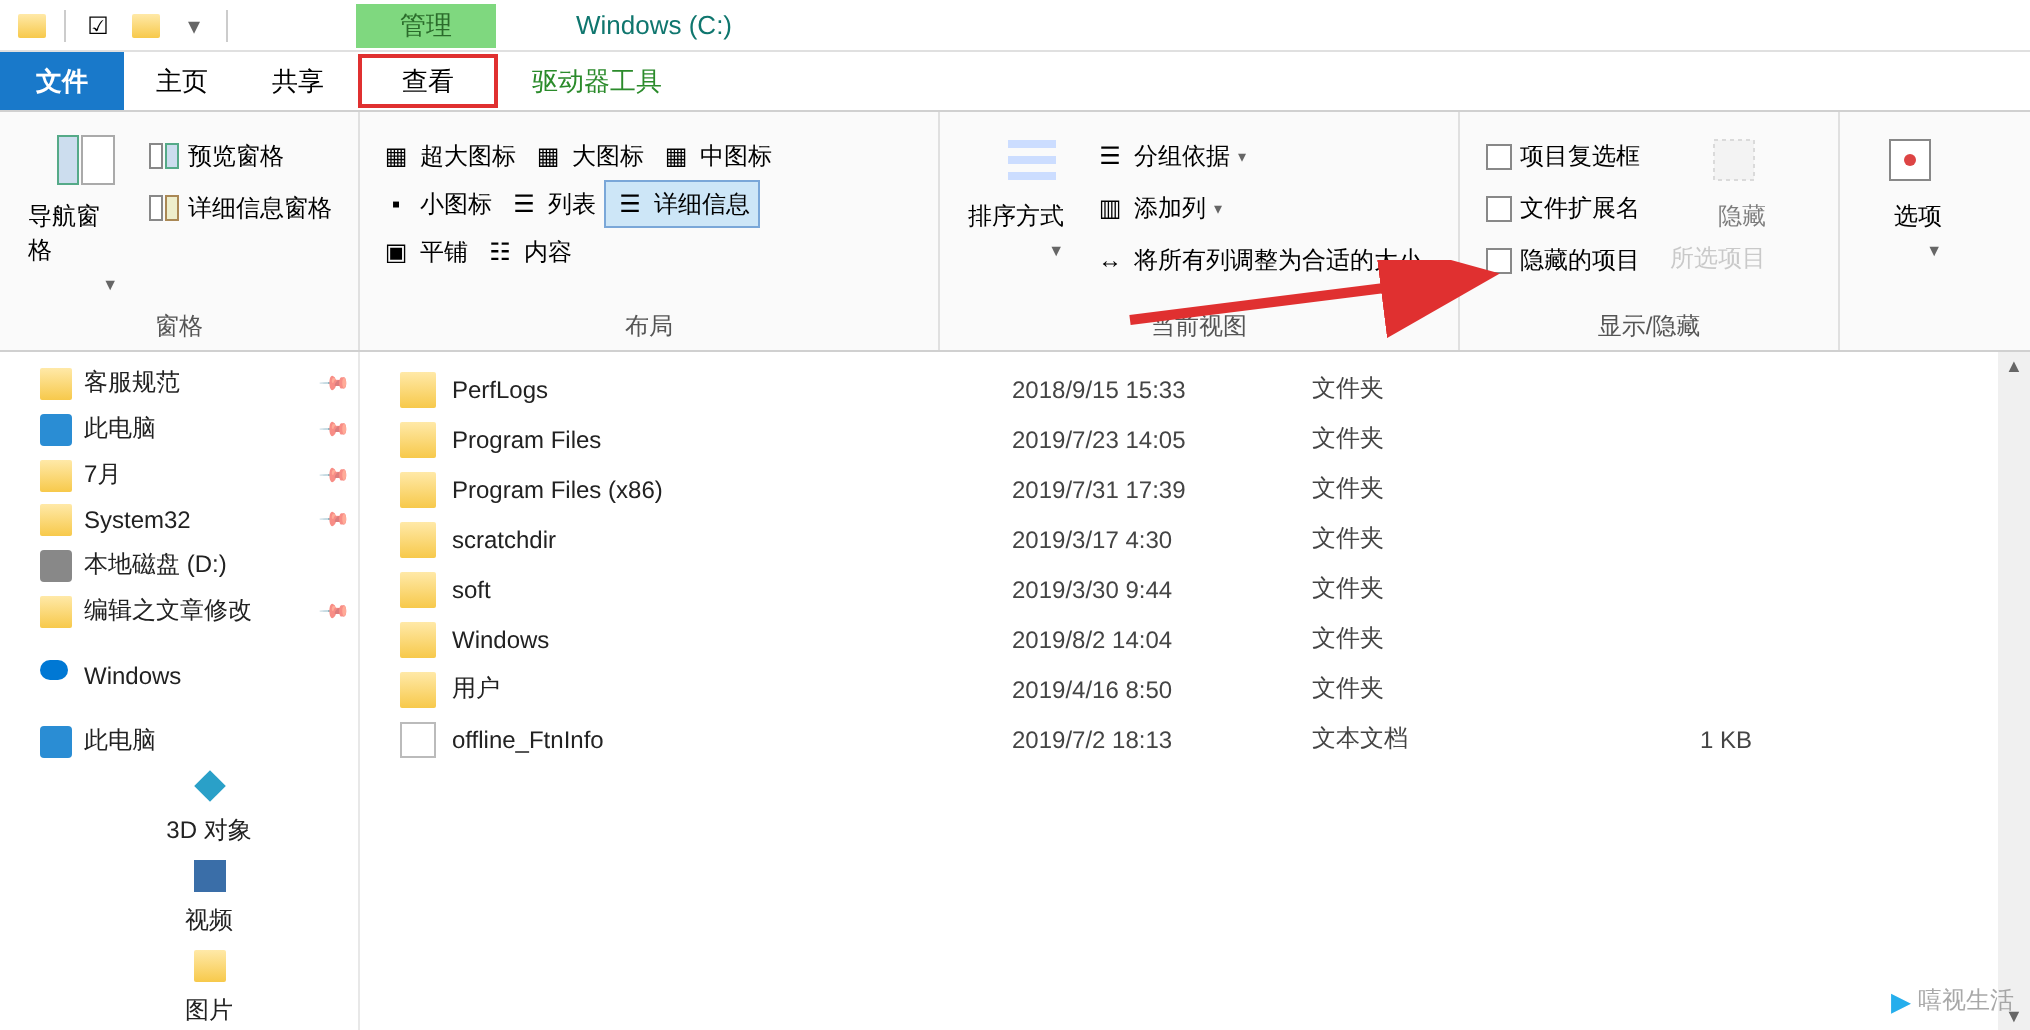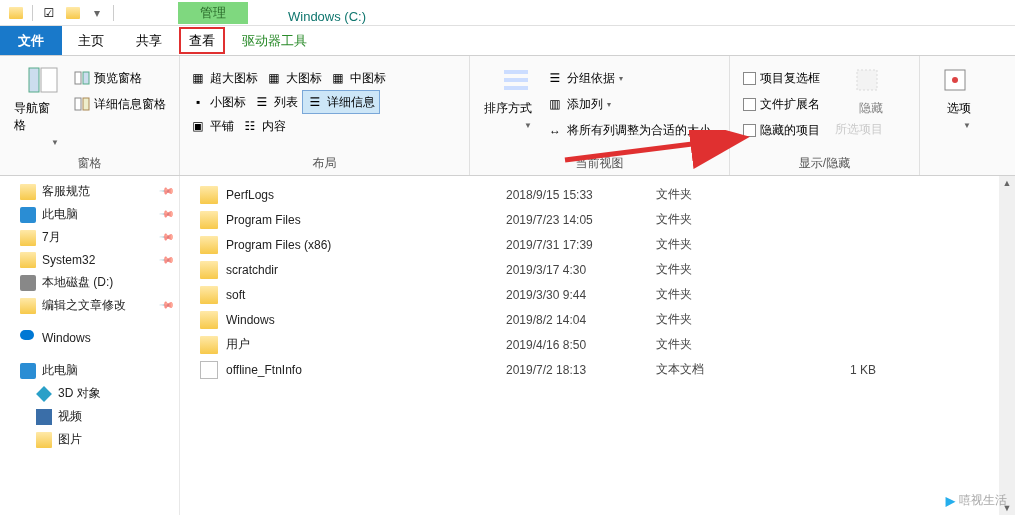--- a/index.html
+++ b/index.html
@@ -2,29 +2,29 @@
 <html><head>
 <meta charset="utf-8">
 <style>
 * { margin: 0; padding: 0; box-sizing: border-box; font-family: "Microsoft YaHei", "Segoe UI", sans-serif; font-size: 12px; }
 body { background: #fff; width: 1015px; height: 515px; overflow: hidden; position: relative; }
 
 
 .title-bar { height: 26px; display: flex; align-items: center; padding: 0 4px; border-bottom: 1px solid #e0e0e0; }
 .title-bar .qat-icon { width: 18px; height: 18px; margin: 0 3px; display: flex; align-items: center; justify-content: center; }
 .title-bar .sep { width: 1px; height: 16px; background: #ccc; margin: 0 4px; }
-.title-area { margin-left: 60px; display: flex; align-items: flex-end; }
+.title-area { margin-left: 60px; display: flex; align-items: center; }
 .manage-tab { background: #7fd87f; color: #2b6b2b; padding: 2px 22px; font-size: 13px; margin-right: 40px; }
 .window-title { font-size: 13px; color: #0f766e; }
 
 
 .tabs { height: 30px; display: flex; align-items: stretch; border-bottom: 1px solid #d0d0d0; }
 .tab { padding: 0 16px; display: flex; align-items: center; font-size: 13px; cursor: pointer; }
 .tab.file { background: #1979ca; color: #fff; padding: 0 18px; font-weight: bold;}
-.tab.highlighted { border: 2px solid #e03030; margin: 1px; padding: 0 8px; }
+.tab.highlighted { border: 2px solid #e03030; margin: 1px; padding: 0 20px; }
 .tab.tools { color: #2b8b2b; }
 
 
 .ribbon { height: 120px; display: flex; border-bottom: 1px solid #d0d0d0; background: #fafafa; }
 .ribbon-group { border-right: 1px solid #e0e0e0; display: flex; flex-direction: column; padding: 4px 6px 0 6px; }
 .ribbon-group-body { flex: 1; display: flex; align-items: flex-start; }
 .ribbon-group-label { text-align: center; font-size: 12px; color: #555; padding: 3px 0; }
 .ribbon-col { display: flex; flex-direction: column; gap: 2px; margin: 0 3px; justify-content: space-between; }
 .ribbon-btn-lg { display: flex; flex-direction: column; align-items: flex-end; padding: 4px 8px; gap: 4px; }
 .ribbon-btn-sm { display: flex; align-items: center; gap: 4px; padding: 2px 4px; height: 24px; white-space: nowrap; }
@@ -33,21 +33,21 @@
 .icon-box-lg { width: 32px; height: 32px; display: inline-flex; align-items: center; justify-content: center; }
 .check { width: 13px; height: 13px; border: 1px solid #888; background: #fff; }
 .arrow-annotation { position: absolute; left: 560px; top: 130px; pointer-events: none; }
 
 
 .content { display: flex; height: calc(515px - 26px - 30px - 120px); }
 .sidebar { width: 180px; border-right: 1px solid #e8e8e8; overflow: hidden; padding-top: 4px; }
 .tree-item { display: flex; align-items: center; padding: 3px 6px 3px 20px; gap: 6px; font-size: 13px; color: #222; }
 .tree-item.pinned::after { content: "📌"; font-size: 10px; color: #888; margin-left: auto; transform: rotate(45deg); opacity: .6; }
 .tree-item .ticon { width: 16px; height: 16px; }
-.tree-item.sub { padding-left: 36px; }
+.tree-item.sub { padding-left: 36px; flex-direction: column; }
 .spacer { height: 10px; }
 
 .file-list { flex: 1; padding: 6px 0 0 20px; }
 .file-row { display: flex; align-items: center; height: 25px; font-size: 13px; color: #222; }
 .file-row .ficon { width: 18px; height: 18px; margin-right: 8px; }
 .file-row .fname { width: 280px; }
 .file-row .fdate { width: 150px; color: #444; }
 .file-row .ftype { width: 120px; color: #444; }
 .file-row .fsize { width: 100px; text-align: right; color: #444; }
 

